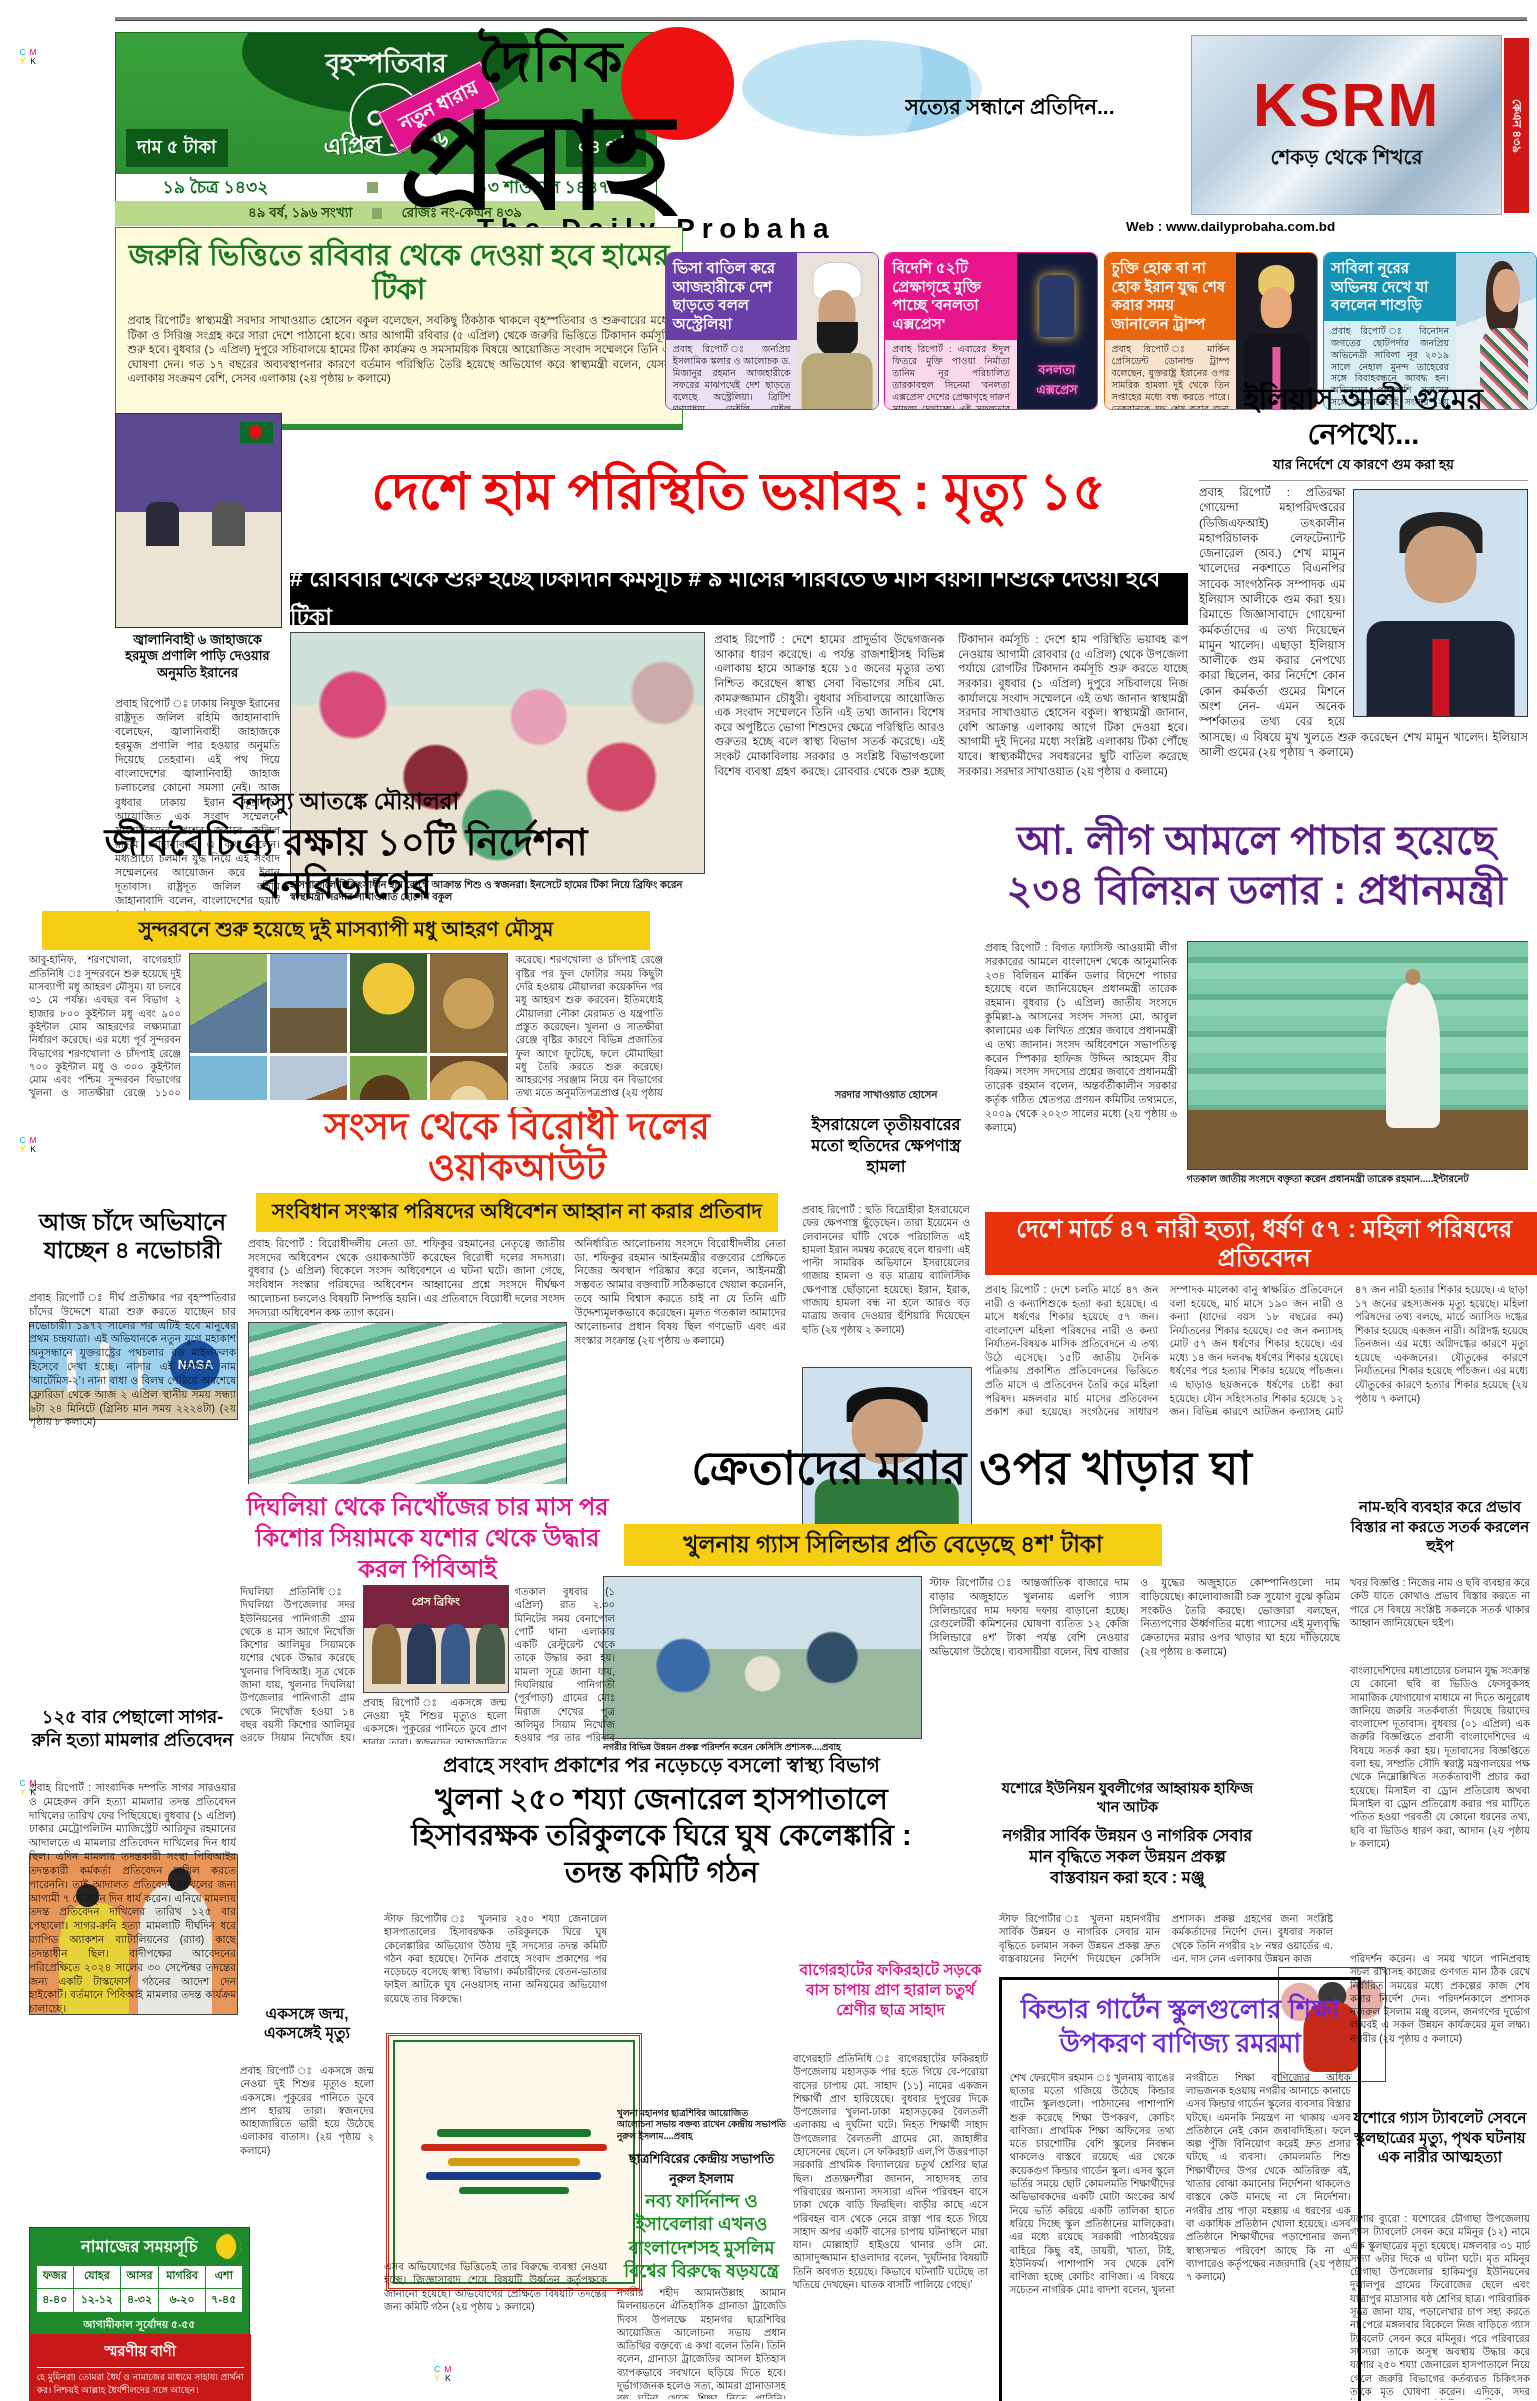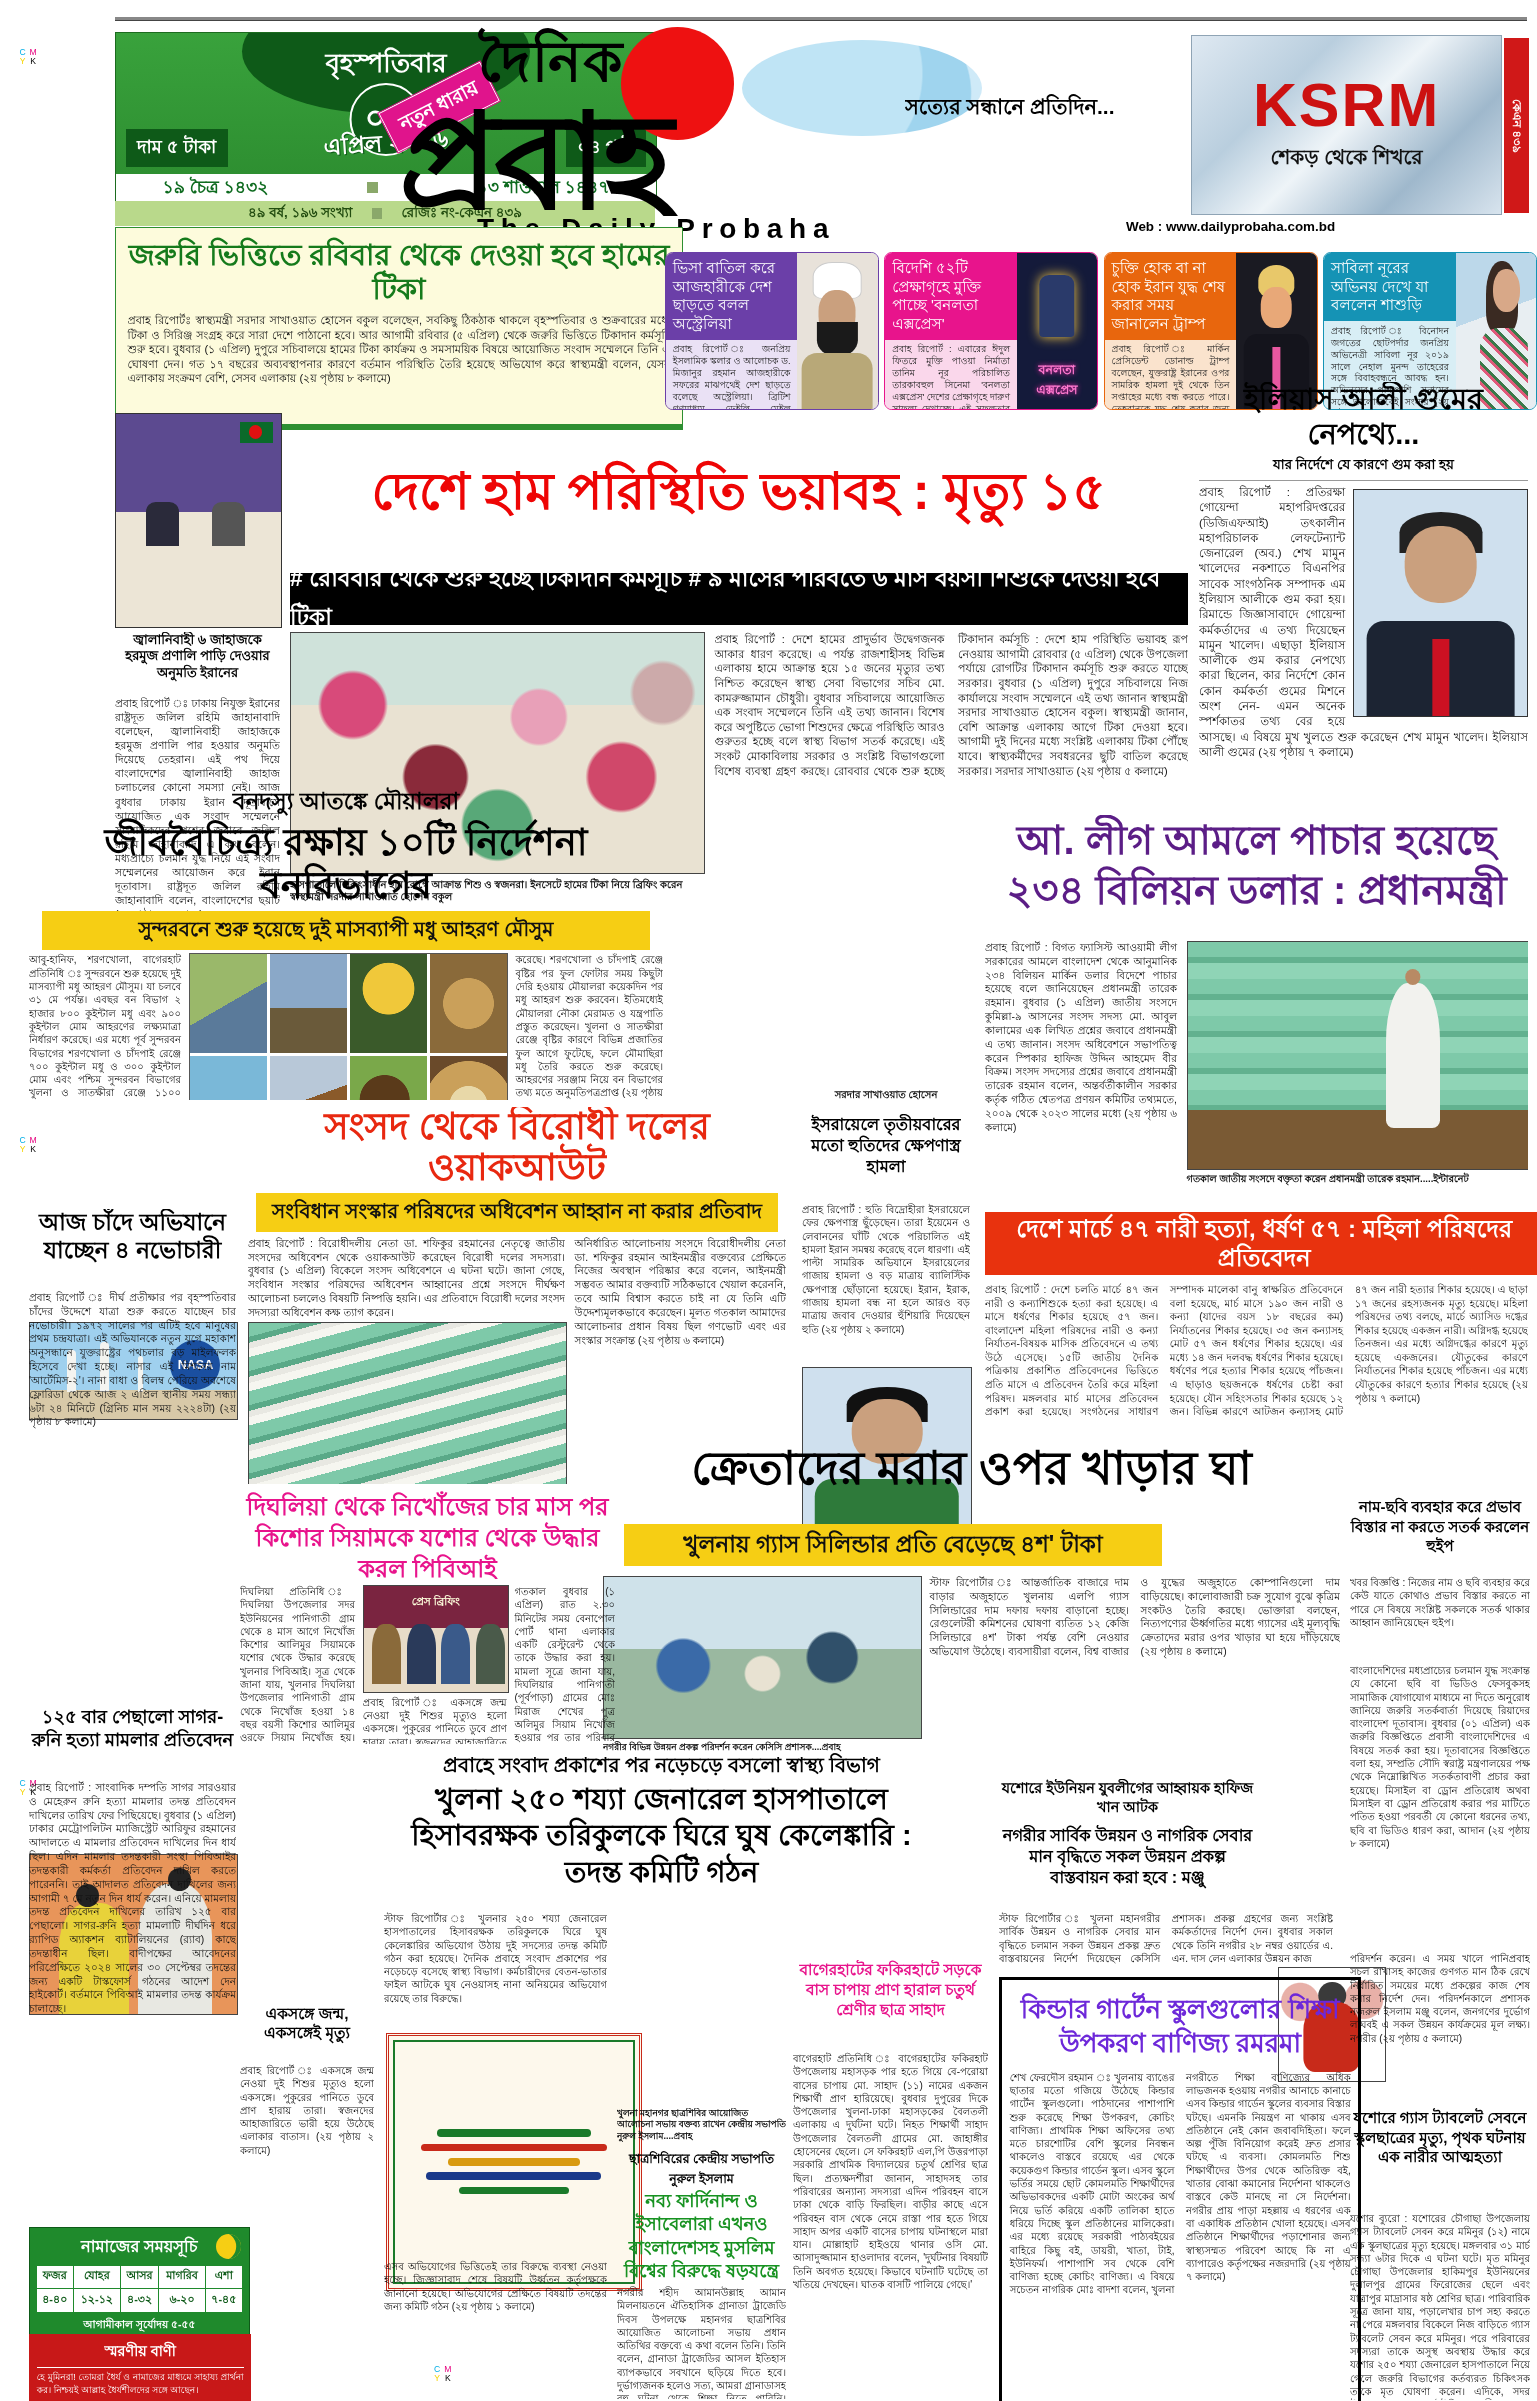--- a/index.html
+++ b/index.html
@@ -30,21 +30,21 @@
   .ksrm .k1{font-size:61px;font-weight:900;color:#cc1111;letter-spacing:1.9px;line-height:1;}
   .ksrm .k2{font-size:20px;font-weight:800;color:#111;margin-top:5.8px;}
   .stamp{background:#d01818;color:#fff;writing-mode:vertical-rl;text-orientation:mixed;font-size:11.5px;font-weight:700;display:flex;align-items:center;justify-content:center;}
   
   .flash{background:#fdfbdc;border:1.9px solid #2e8f31;border-bottom:6.7px solid #2e8f31;padding:7.7px 11.5px;}
   .flash h2{margin:1.9px 0 5.8px;text-align:center;font-size:29px;line-height:1.2;font-weight:900;color:#157a1b;}
   
   .tstrip{display:flex;gap:5.8px;}
   .tcard{flex:1;display:flex;border-radius:7.7px;overflow:hidden;border:1.9px solid #999;}
   .ttxt{width:62%;display:flex;flex-direction:column;}
-  .ttitle{color:#fff;font-size:15px;font-weight:400;line-height:1.25;padding:5.8px 6.7px;}
+  .ttitle{color:#fff;font-size:15px;font-weight:700;line-height:1.25;padding:5.8px 6.7px;}
   .tbody{flex:1;font-size:9.2px;line-height:1.3;text-align:justify;padding:4.8px 6.7px;color:#222;}
   .tphoto{width:38%;position:relative;}
   .c-purple .ttitle{background:#6b3fa8;} .c-purple .tbody{background:#eae1f5;} .c-purple{border-color:#6b3fa8;}
   .c-pink .ttitle{background:#e8148c;} .c-pink .tbody{background:#fad7eb;} .c-pink{border-color:#e8148c;}
   .c-orange .ttitle{background:#e8660d;} .c-orange .tbody{background:#fae3cd;} .c-orange{border-color:#e8660d;}
   .c-teal .ttitle{background:#1593b5;} .c-teal .tbody{background:#d8eef5;} .c-teal{border-color:#1593b5;}
   
   .h-mainred{color:#ee0505;font-weight:900;font-size:51px;line-height:1.05;text-align:center;}
   .blackbar{background:#000;color:#fff;font-size:23px;font-weight:800;display:flex;align-items:center;justify-content:center;}
   .h-purple{color:#5b1d86;font-weight:900;font-size:40px;line-height:1.25;text-align:center;}

